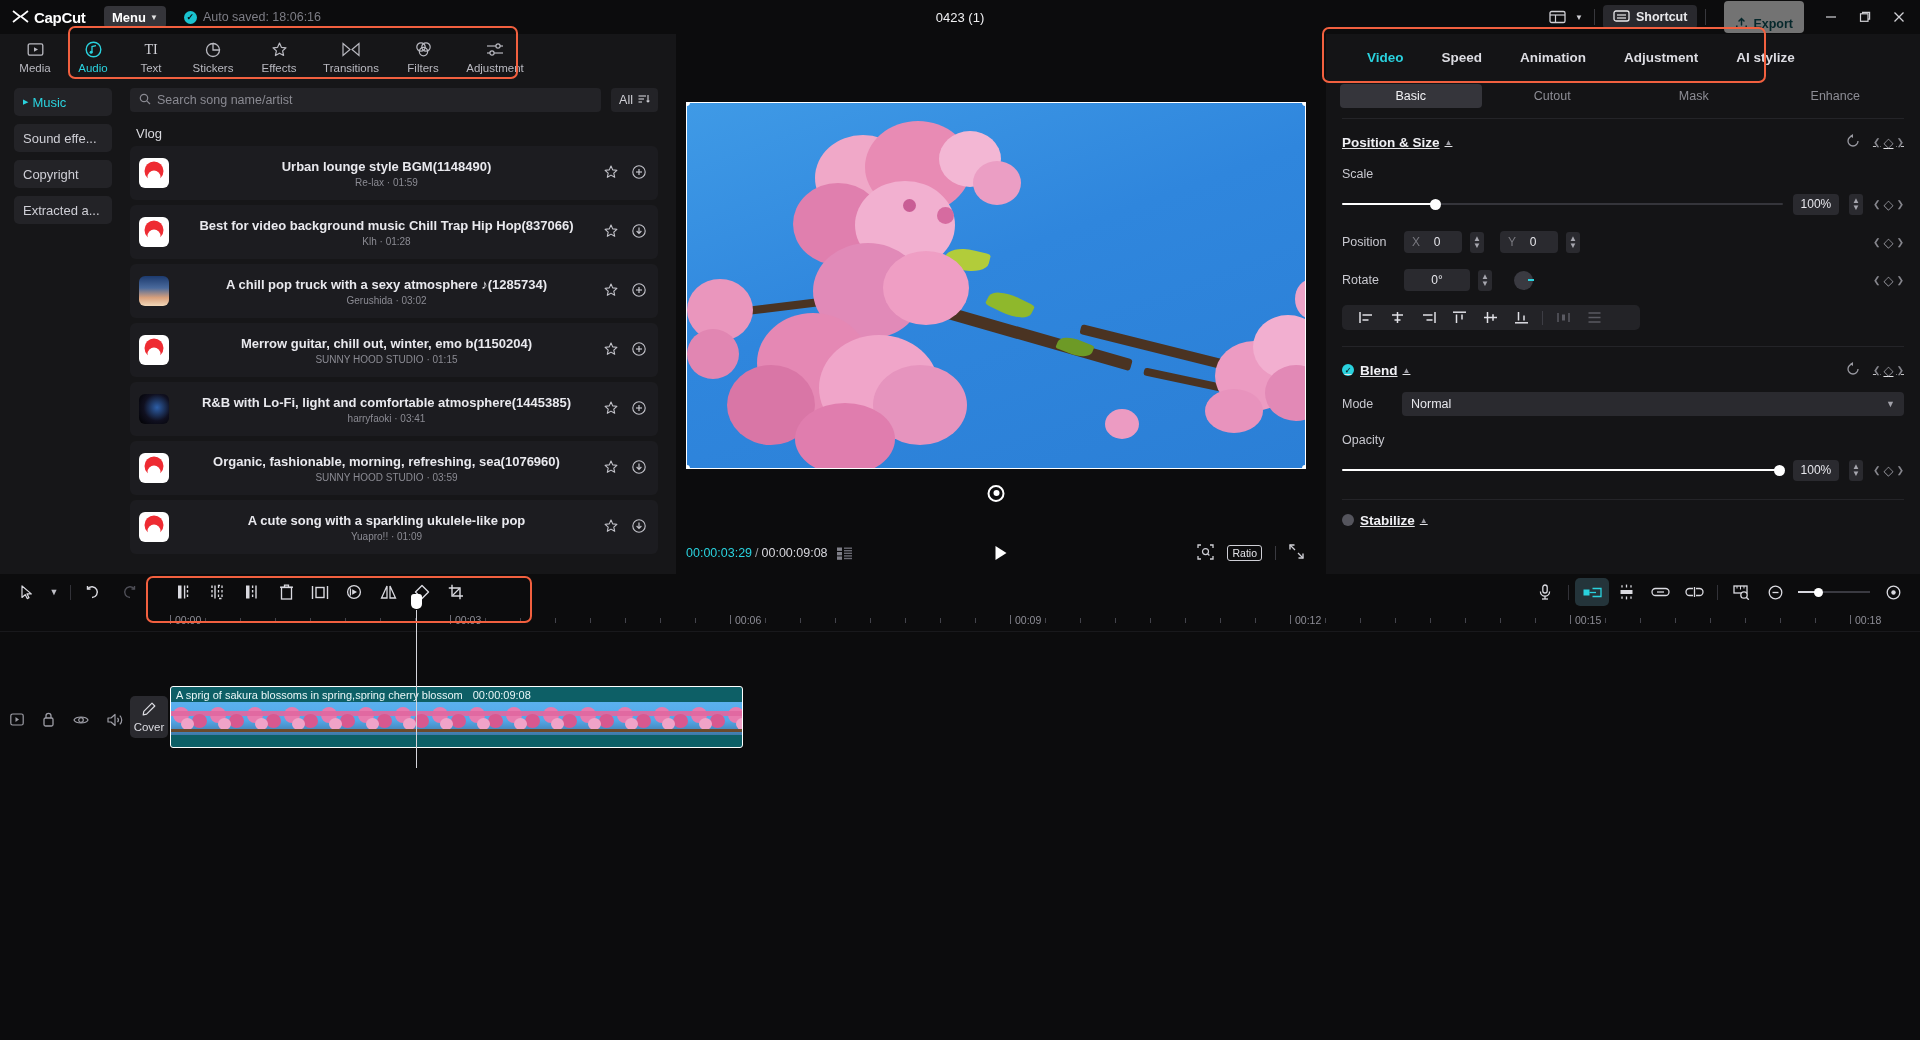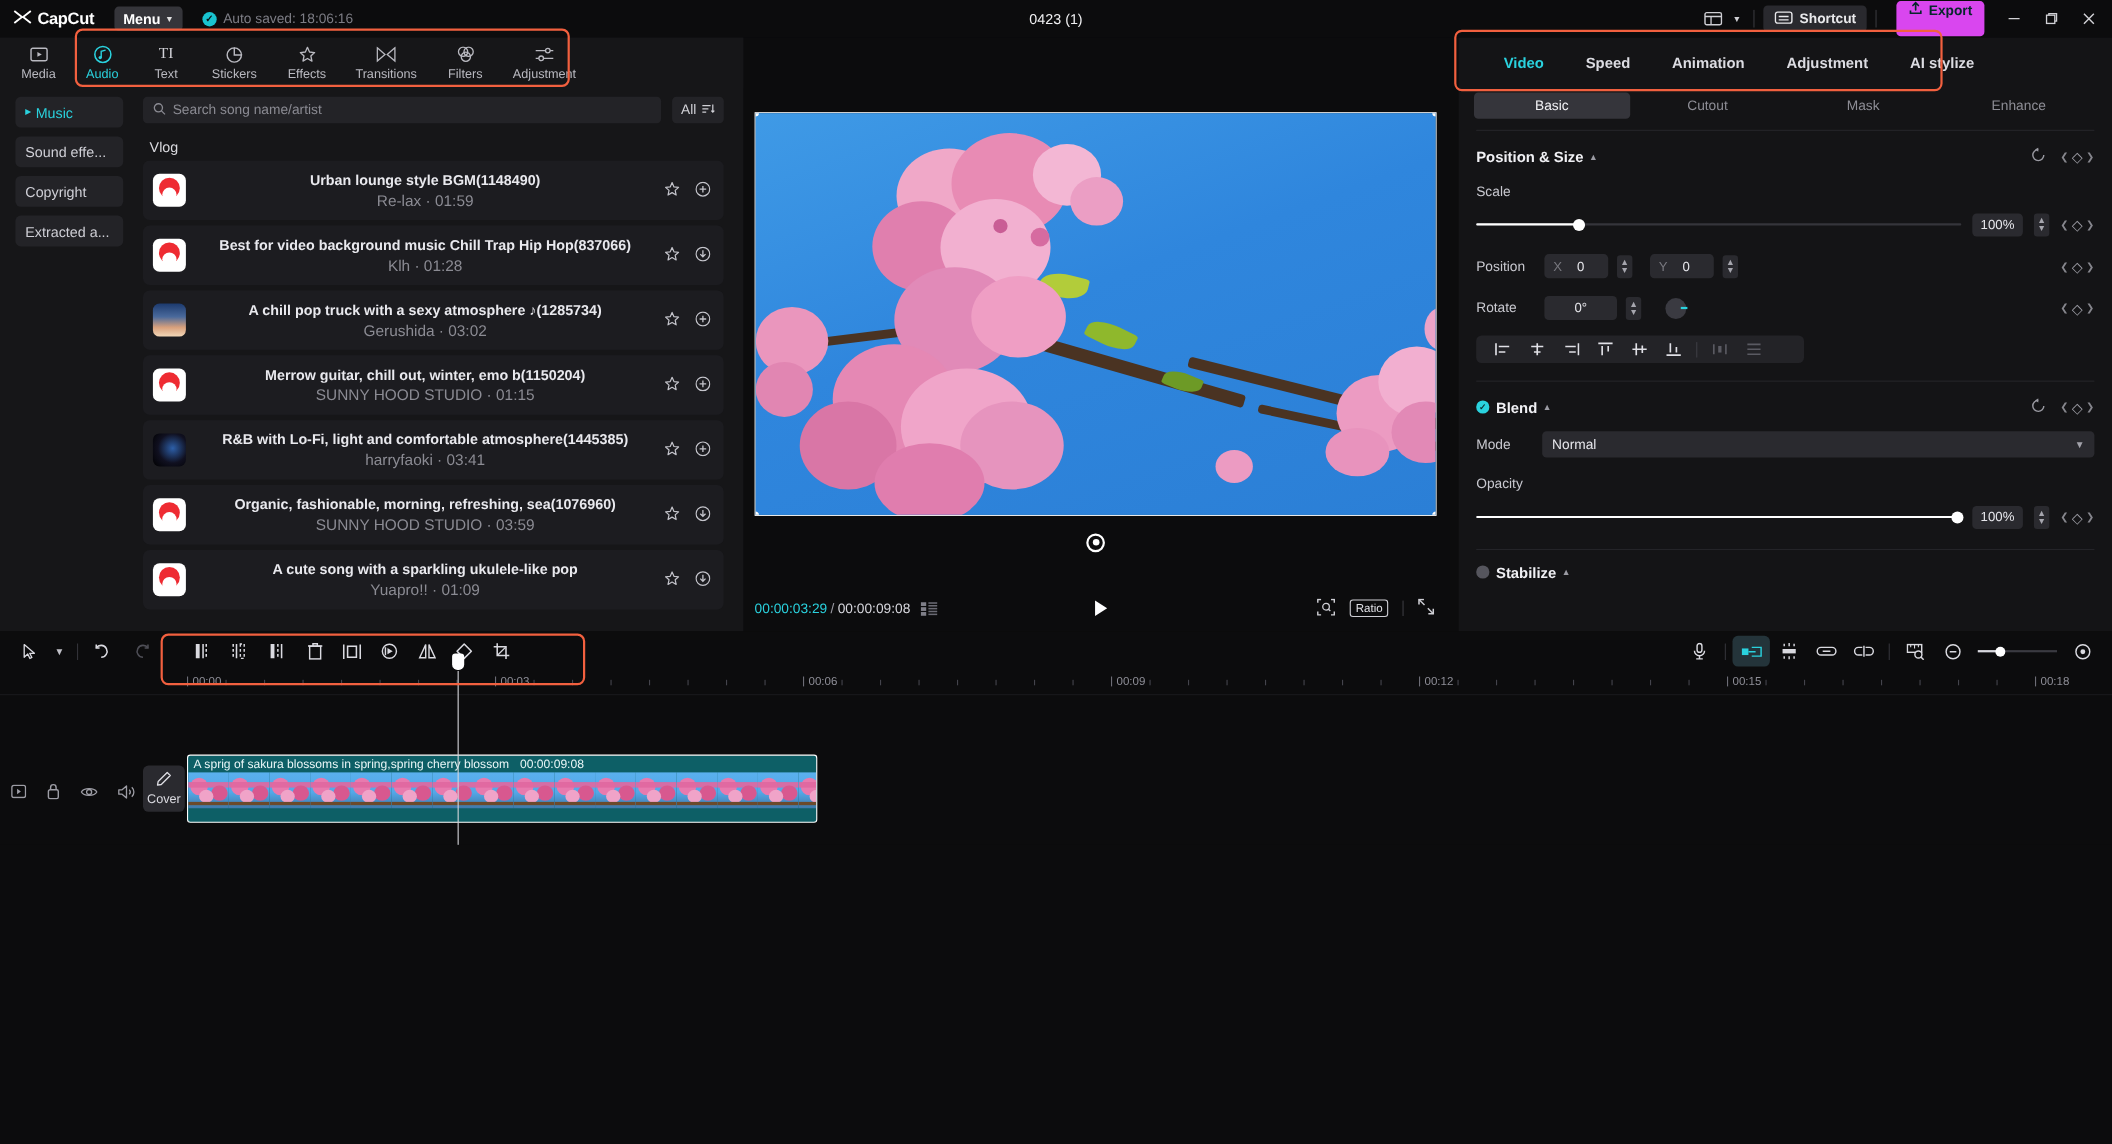--- a/index.html
+++ b/index.html
@@ -41,22 +41,22 @@
   .tb-icon {
     width:30px; height:26px; display:flex; align-items:center; justify-content:center;
     color:#cfcfd4;
   }
   .tb-sep { width:1px; height:16px; background:#38383d; margin:0 8px; }
   .shortcut-btn {
     display:flex; align-items:center; gap:6px; height:24px; padding:0 10px;
     background:#29292e; border-radius:4px; font-size:12.5px; font-weight:700; color:#e9e9ec;
   }
   .export-btn {
-    display:flex; align-items:flex-end; gap:5px; height:24px; padding:16px 11px;
-    background:#d946ef; border-radius:4px; font-size:12.5px; font-weight:700; color:#06272b;
+    display:flex; align-items:flex-start; gap:5px; height:24px; padding:16px 11px;
+    background:#737373; border-radius:4px; font-size:12.5px; font-weight:700; color:#06272b;
     margin-left:10px;
   }
   .winbtns { display:flex; align-items:center; margin-left:10px; }
   .winbtn { width:34px; height:30px; display:flex; align-items:center; justify-content:center; color:#d2d2d6; font-size:13px; }
 
   
   .main { display:flex; flex:0 0 540px; height:540px; }
 
   
   .left { width:676px; display:flex; flex-direction:column; background:#161618; }
@@ -104,21 +104,21 @@
     content:""; position:absolute; left:50%; top:62%; transform:translate(-50%,-50%);
     width:13px; height:13px; border-radius:50%; background:#fff; z-index:2;
   }
   .cover-art.sky { background:linear-gradient(#1c3a6e 0%,#4a6a9c 40%,#d8a07c 72%,#f2d7b8 100%); }
   .cover-art.dark { background:radial-gradient(circle at 60% 45%, #2d5fa8 0%, #101020 55%, #000 100%); }
   .song-meta { flex:1; min-width:0; display:flex; flex-direction:column; gap:3px;align-items:center; }
   .song-name {
     font-size:13px; font-weight:700; color:#e9e9ee; white-space:nowrap;
     overflow:hidden; text-overflow:clip;
   }
-  .song-sub { font-size:14px; color:#8b8b93; white-space:nowrap; }
+  .song-sub { font-size:10px; color:#8b8b93; white-space:nowrap; }
   .song-actions { display:flex; align-items:center; gap:14px; color:#c4c4cb; }
 
   
   .center { width:650px; background:#0c0c0d; display:flex; flex-direction:column; }
   .player-head { height:40px; display:flex; align-items:center; padding:0 16px; }
   .player-label { font-size:13px; color:#d7d7dd; }
   .burger { margin-left:auto; color:#b8b8bf; }
   .stage { flex:1; display:flex; align-items:center; justify-content:center; padding:4px 20px 0 10px; }
   .video-frame {
     position:relative; width:628px; height:367px; border:1px solid #ffffff;
@@ -160,21 +160,21 @@
   .rtab.active { color:#2ad2de; }
   .subtabs { display:flex; padding:4px 14px 0 14px; gap:0; }
   .subtab {
     flex:1; height:24px; display:flex; align-items:center; justify-content:center;
     font-size:12.5px; color:#8d8d95; border-radius:4px;
   }
   .subtab.active { background:#35353b; color:#f2f2f5; }
   .rdiv { height:1px; background:#242428; margin:10px 16px 0 16px; }
   .rcontent { padding:0 16px; flex:1; overflow:hidden; }
   .sect-head {
-    display:flex; align-items:center; height:34px; margin-top:6px;
+    display:flex; align-items:center; height:34px; margin-top:6px;text-decoration:underline;
   }
   .sect-head .lbl { font-size:13.5px; font-weight:700; color:#f0f0f4; }
   .tri-up { font-size:8px; color:#9b9ba3; margin-left:5px; }
   .sect-right { margin-left:auto; display:flex; align-items:center; gap:13px; color:#9a9aa2; }
   .kf { display:flex; align-items:center; gap:3px; color:#9a9aa2; }
   .kf .ar { font-size:9px; opacity:.85; }
   .kf .dia { font-size:13px; }
   .row { display:flex; align-items:center; min-height:30px; }
   .row-lbl { font-size:12.5px; color:#c8c8cf; }
   .slider-wrap { position:relative; flex:1; height:16px; display:flex; align-items:center; }

